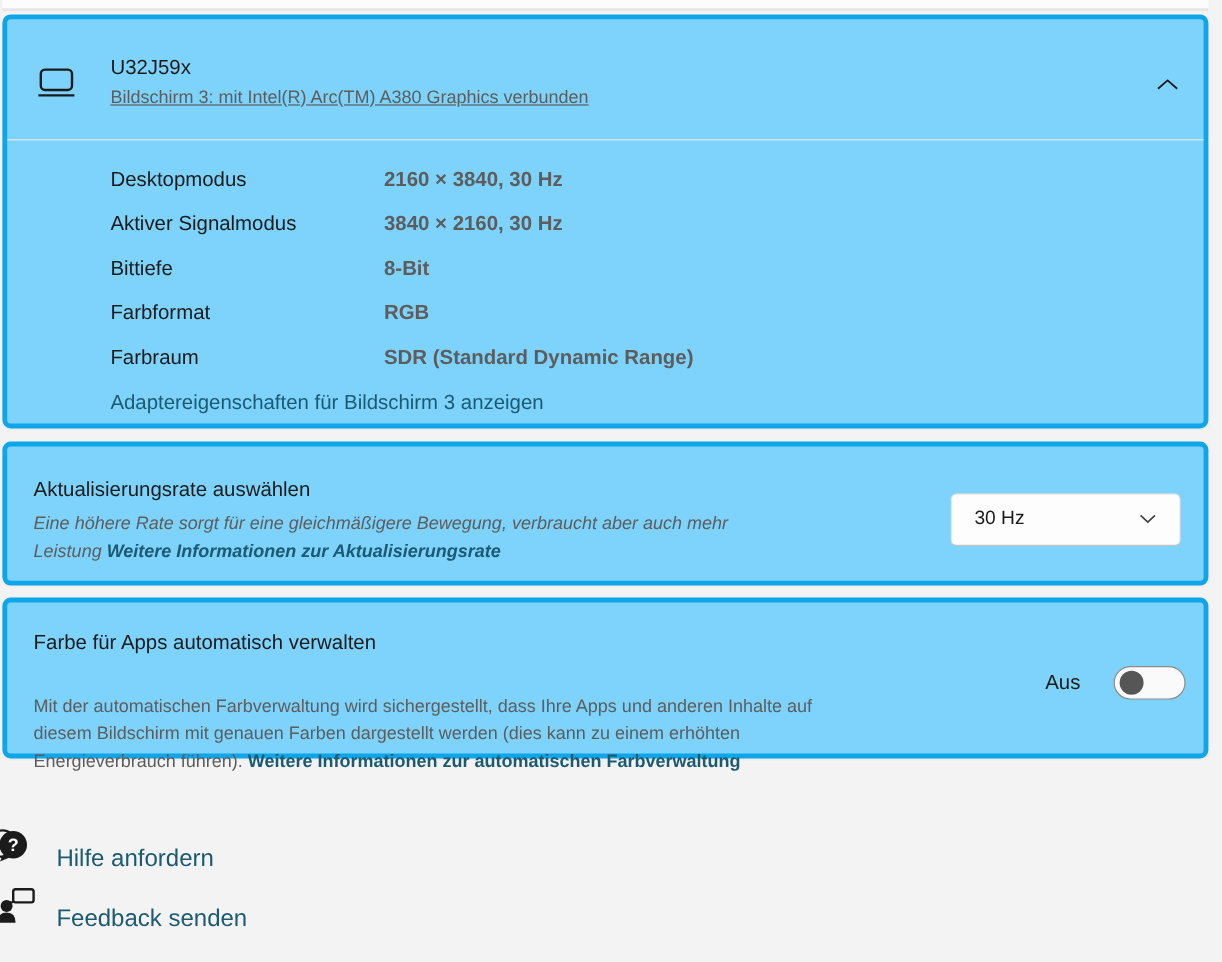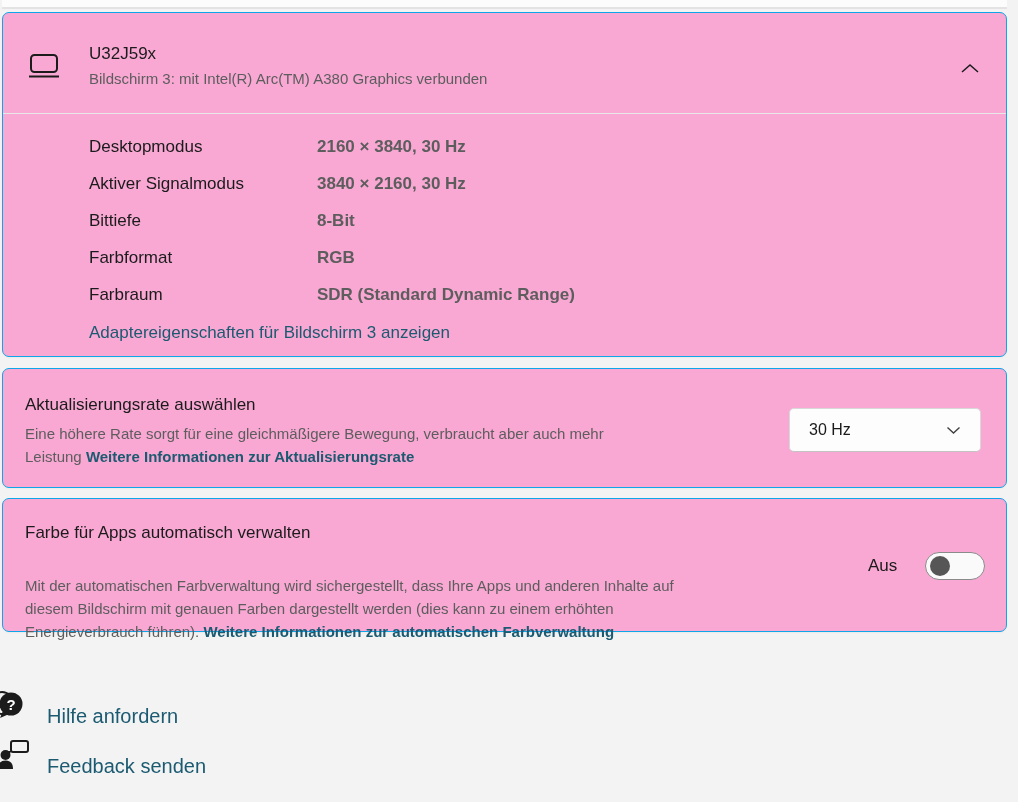--- a/index.html
+++ b/index.html
@@ -8,40 +8,40 @@
     position: relative;
     background: #f3f3f3;
     font-family: "Liberation Sans", "DejaVu Sans", sans-serif;
     color: #1b1b1b;
     overflow: hidden;
   }
   .card {
     position: absolute;
     left: 2px;
     width: 1005px;
-    background: #f9a8d4;
-    border: 1px solid #0ea5e9;
+    background: #7dd3fc;
+    border: 4px solid #0ea5e9;
     border-radius: 7px;
     box-shadow: 0 1px 2px rgba(0,0,0,0.04);
   }
   
   .prev-card-strip {
     position: absolute;
     left: 2px; top: 0;
     width: 1005px; height: 9px;
     background: #fcfcfc;
     border-bottom: 2px solid #e3e3e3;
   }
   
   #display-card { top: 12px; height: 345px; }
   .expander-header { position: absolute; left: 0; top: 0; width: 100%; height: 100px; }
   .monitor-icon { position: absolute; left: 24px; top: 39px; }
   .expander-titles { position: absolute; left: 86px; top: 31px; }
   .expander-title { font-size: 17px; color: #1b1b1b; }
-  .expander-subtitle { font-size: 15px; color: #5d5d5d; margin-top: 6px; }
+  .expander-subtitle { font-size: 15px; color: #5d5d5d; margin-top: 6px; text-decoration: underline; }
   .chevron-up { position: absolute; left: 957px; top: 47px; }
   .expander-divider { position: absolute; left: 0; top: 100px; width: 100%; height: 1px; background: #e8e8e8; }
   .details-grid {
     position: absolute; left: 86px; top: 115px;
     display: grid;
     grid-template-columns: 228px auto;
     grid-auto-rows: 37px;
     align-items: center;
     font-size: 17px;
   }
@@ -54,21 +54,21 @@
   
   #refresh-card { top: 368px; height: 120px; }
   #color-card { top: 498px; height: 134px; }
   .setting-title { position: absolute; left: 22px; font-size: 17px; color: #1b1b1b; }
   #refresh-card .setting-title { top: 26px; }
   #color-card .setting-title { top: 24px; }
   .setting-desc {
     position: absolute; left: 22px;
     font-size: 15px; line-height: 23px; color: #5d5d5d;
   }
-  #refresh-card .setting-desc { top: 53px; }
+  #refresh-card .setting-desc { top: 53px; font-style: italic; }
   #color-card .setting-desc { top: 50px; margin-top: 25px; }
   .inline-link { color: var(--accent); font-weight: bold; cursor: pointer; }
   
   .dropdown {
     position: absolute; left: 786px; top: 39px;
     width: 192px; height: 44px;
     background: #fdfdfd;
     border: 1px solid #d8d8d8;
     border-bottom-color: #c3c3c3;
     border-radius: 5px;

